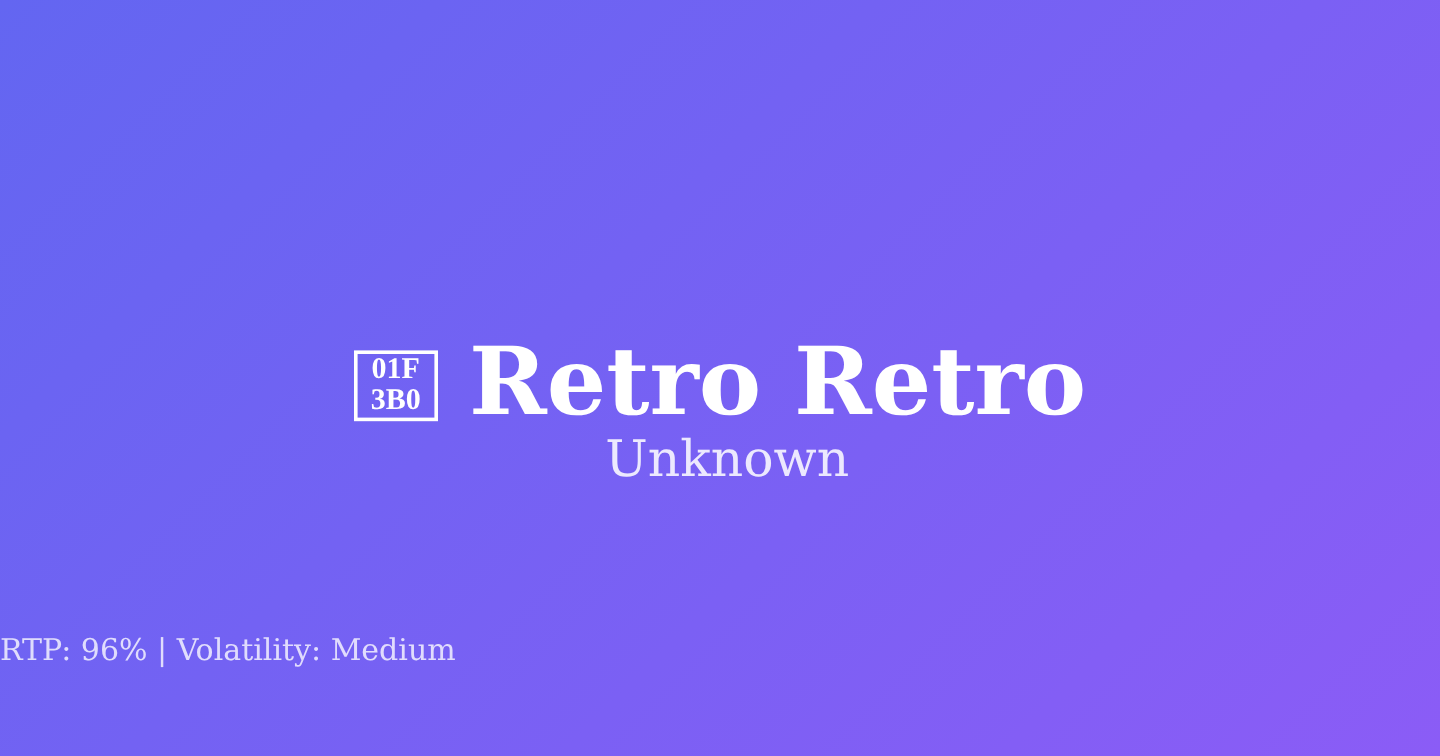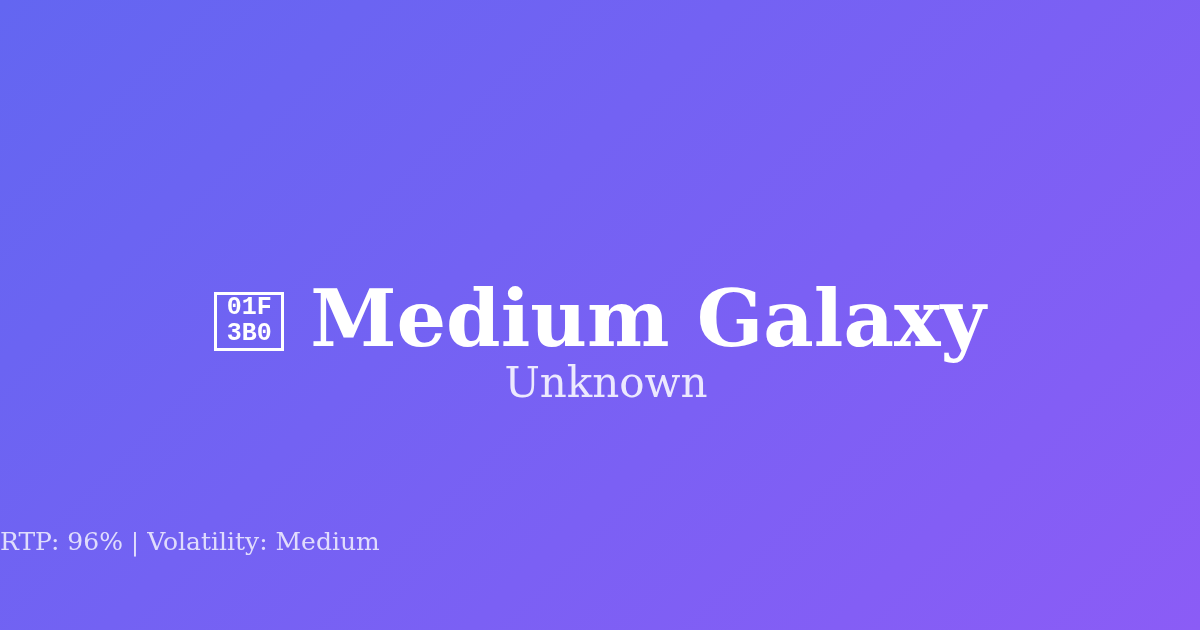--- a/index.html
+++ b/index.html
@@ -47,21 +47,21 @@
   
   .glyph-box {
     box-sizing: border-box;
     display: flex;
     flex-direction: column;
     align-items: center;
     justify-content: center;
     width: 70px;
     height: 59px;
     border: 3px solid #ffffff;
-    font-family: Liberation Mono, monospace;
+    font-family: Liberation Serif, serif;
     font-size: 25px;
     font-weight: 700;
     line-height: 26px;
     letter-spacing: 0px;
     color: #ffffff;
     flex: 0 0 auto;
     margin-top: 4px;
   }
 
   .glyph-box span {
@@ -111,21 +111,21 @@
 
 <div class="og-card">
 
   <div class="title-row">
 
     <div class="glyph-box">
       <span>01F</span>
       <span>3B0</span>
     </div>
 
-    <h1 class="game-title">Medium Galaxy</h1>
+    <h1 class="game-title">Retro Retro</h1>
 
   </div>
 
   <div class="provider">Unknown</div>
 
   <div class="stats">RTP: 96% | Volatility: Medium</div>
 
 </div>
 
 </body></html>

